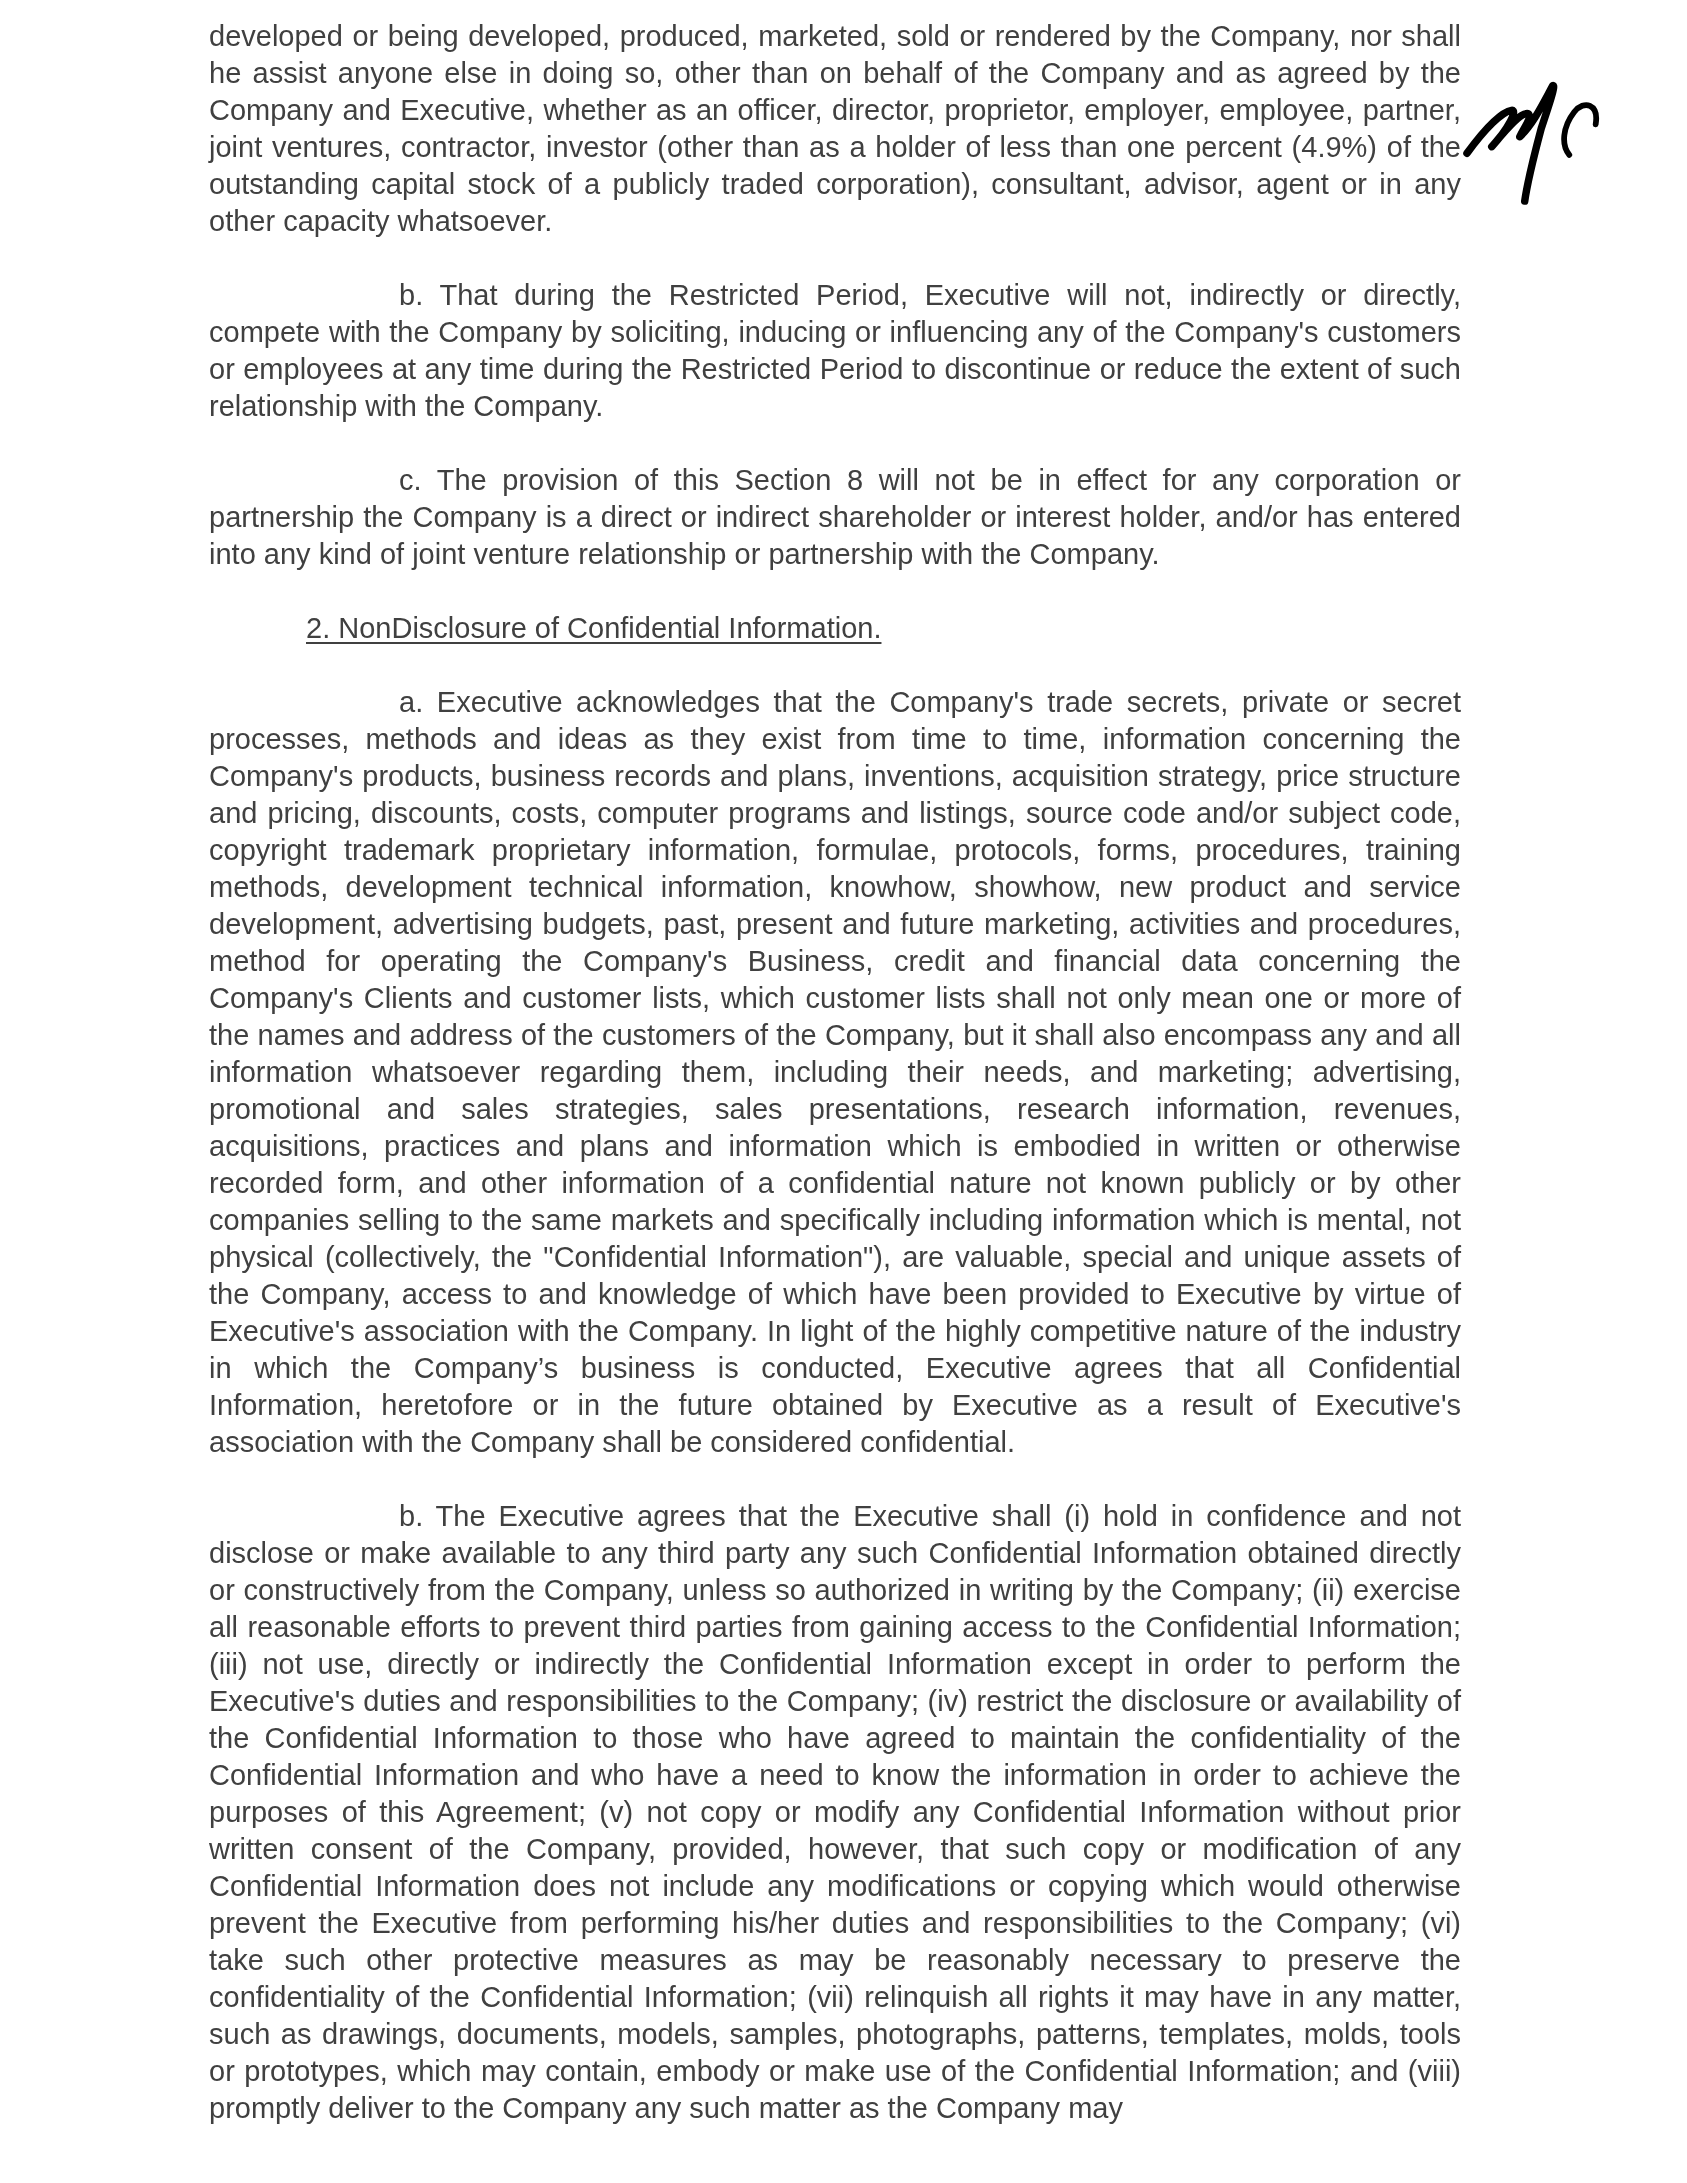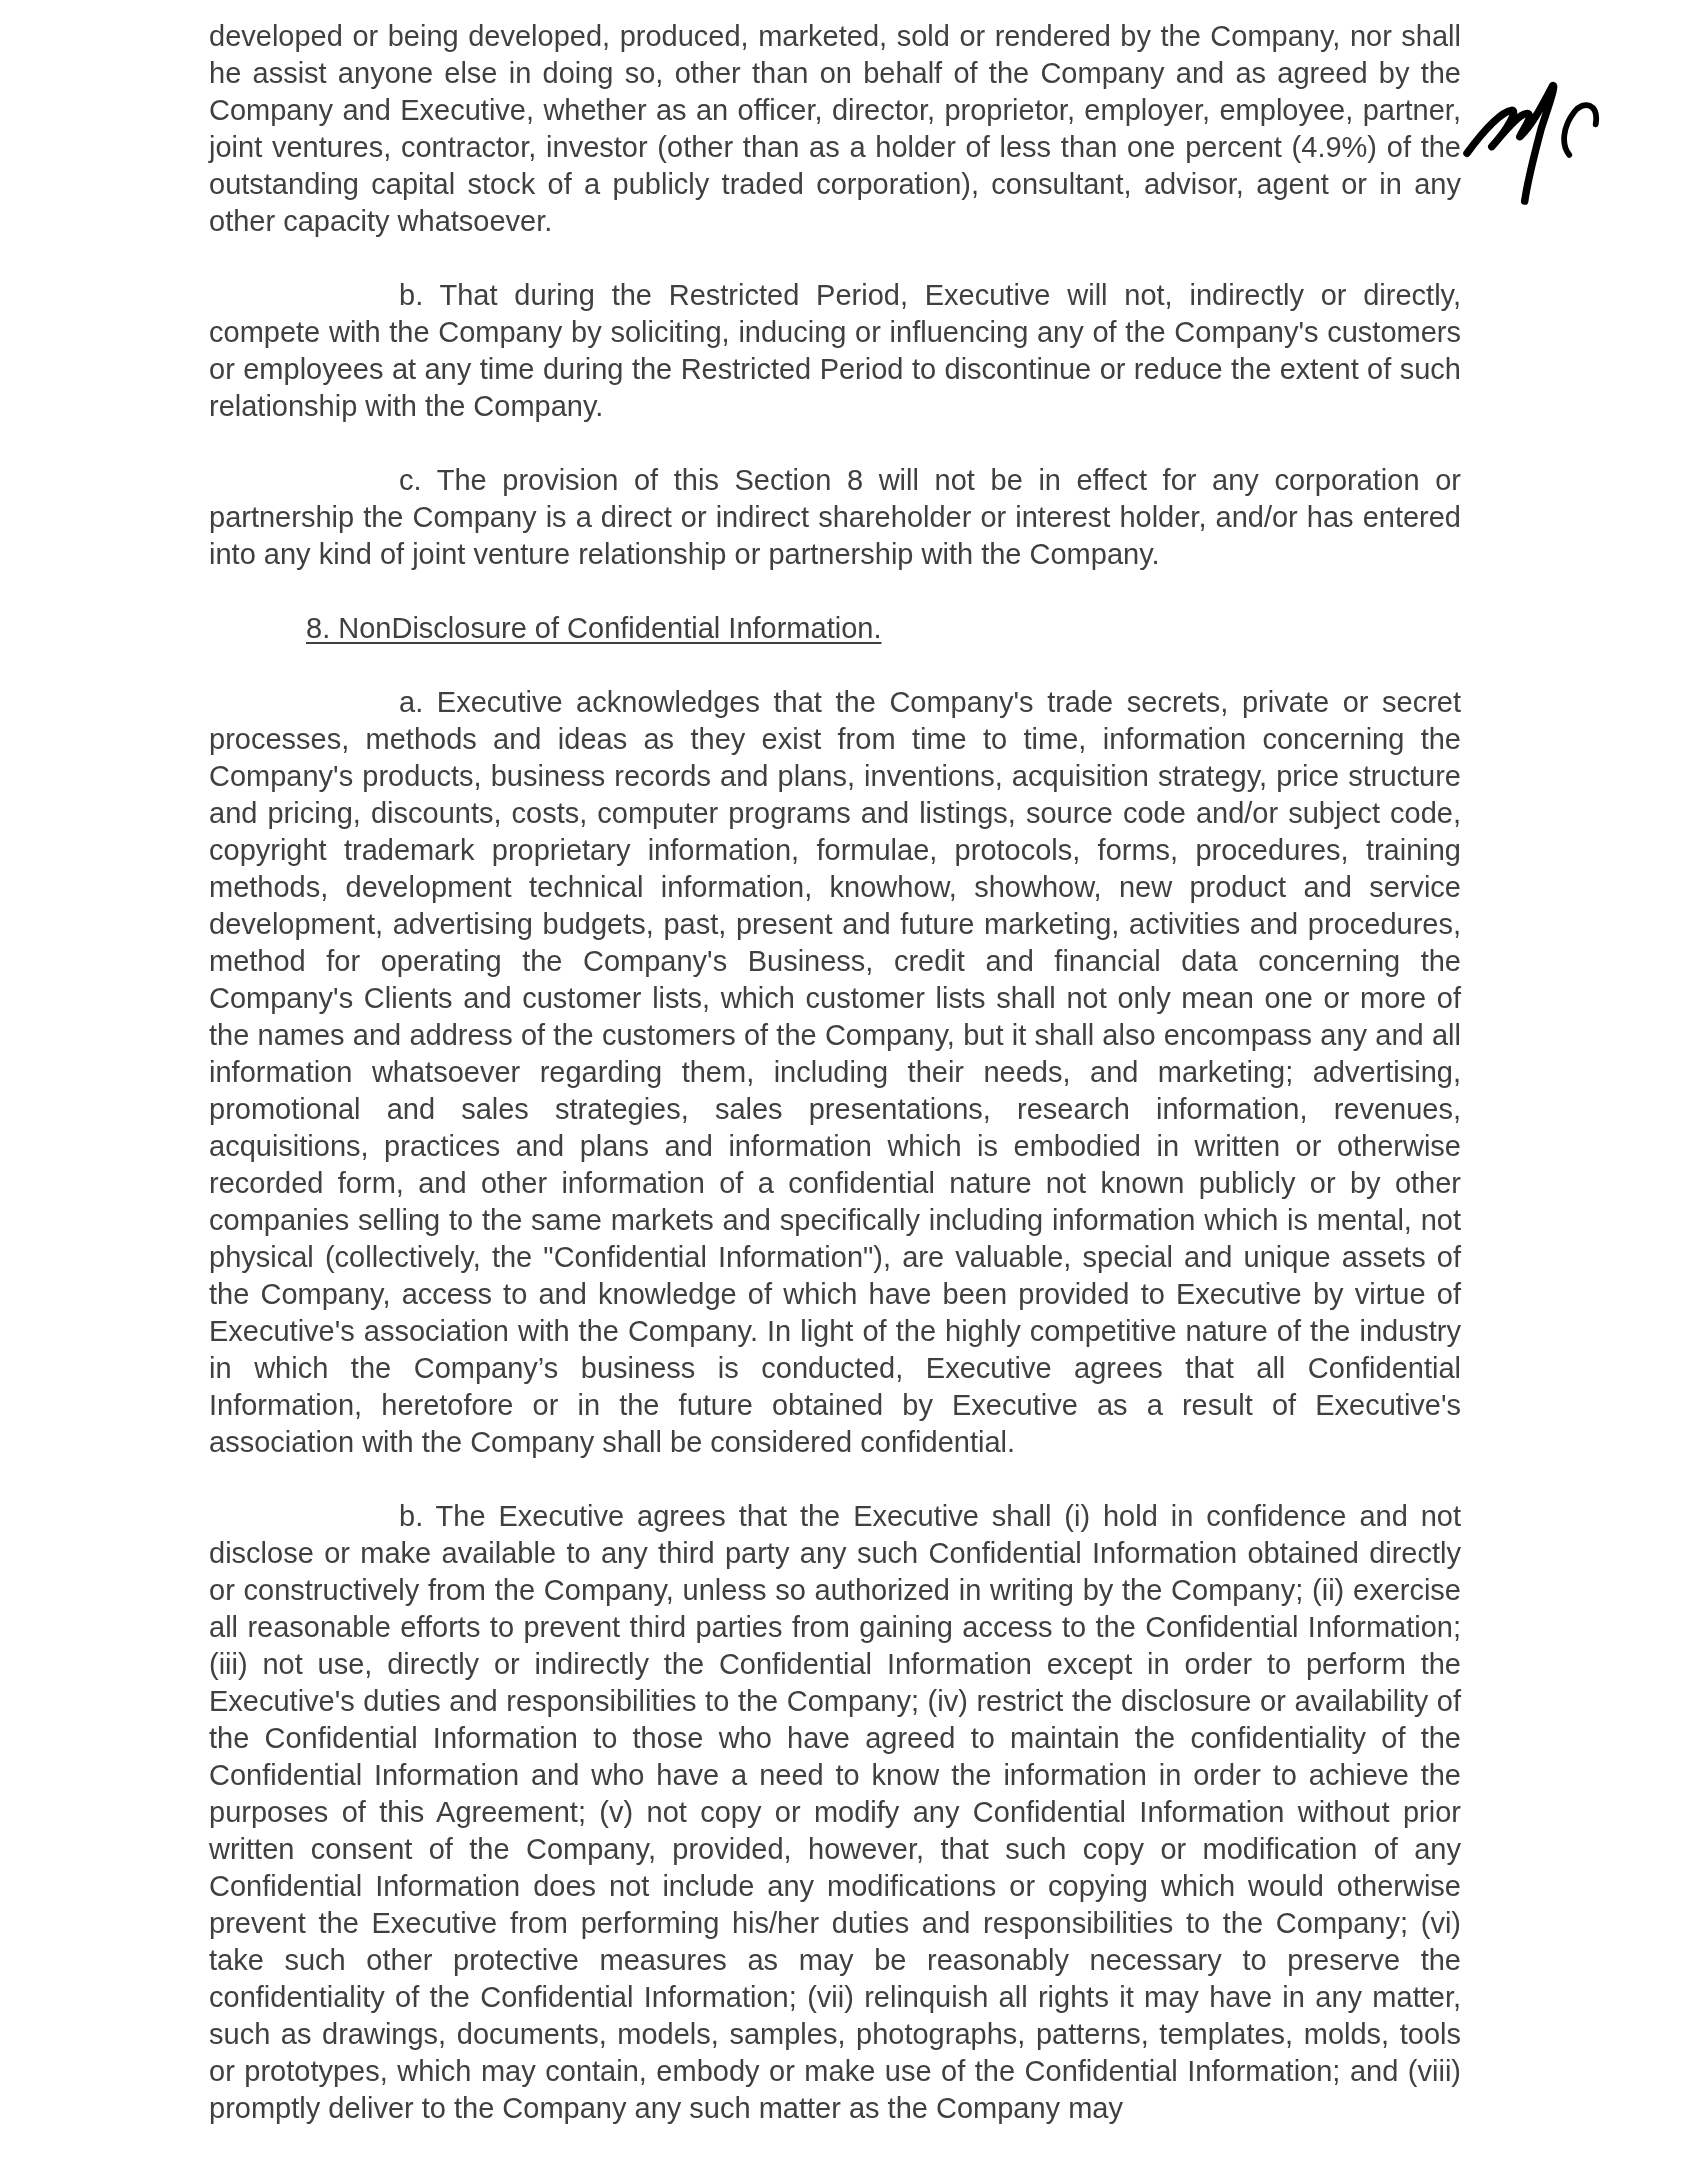--- a/index.html
+++ b/index.html
@@ -17,21 +17,21 @@
     }
     .signature { position: absolute; left: 1460px; top: 79px; width: 141px; height: 132px; }
   </style>
 </head>
 <body>
 
 <div class="page">
   <p class="para">developed or being developed, produced, marketed, sold or rendered by the Company, nor shall he assist anyone else in doing so, other than on behalf of the Company and as agreed by the Company and Executive, whether as an officer, director, proprietor, employer, employee, partner, joint ventures, contractor, investor (other than as a holder of less than one percent (4.9%) of the outstanding capital stock of a publicly traded corporation), consultant, advisor, agent or in any other capacity whatsoever.</p>
   <p class="para indent">b. That during the Restricted Period, Executive will not, indirectly or directly, compete with the Company by soliciting, inducing or influencing any of the Company's customers or employees at any time during the Restricted Period to discontinue or reduce the extent of such relationship with the Company.</p>
   <p class="para indent">c. The provision of this Section 8 will not be in effect for any corporation or partnership the Company is a direct or indirect shareholder or interest holder, and/or has entered into any kind of joint venture relationship or partnership with the Company.</p>
-  <p class="heading">8. NonDisclosure of Confidential Information.</p>
+  <p class="heading">2. NonDisclosure of Confidential Information.</p>
   <p class="para indent">a. Executive acknowledges that the Company's trade secrets, private or secret processes, methods and ideas as they exist from time to time, information concerning the Company's products, business records and plans, inventions, acquisition strategy, price structure and pricing, discounts, costs, computer programs and listings, source code and/or subject code, copyright trademark proprietary information, formulae, protocols, forms, procedures, training methods, development technical information, knowhow, showhow, new product and service development, advertising budgets, past, present and future marketing, activities and procedures, method for operating the Company's Business, credit and financial data concerning the Company's Clients and customer lists, which customer lists shall not only mean one or more of the names and address of the customers of the Company, but it shall also encompass any and all information whatsoever regarding them, including their needs, and marketing; advertising, promotional and sales strategies, sales presentations, research information, revenues, acquisitions, practices and plans and information which is embodied in written or otherwise recorded form, and other information of a confidential nature not known publicly or by other companies selling to the same markets and specifically including information which is mental, not physical (collectively, the "Confidential Information"), are valuable, special and unique assets of the Company, access to and knowledge of which have been provided to Executive by virtue of Executive's association with the Company. In light of the highly competitive nature of the industry in which the Company’s business is conducted, Executive agrees that all Confidential Information, heretofore or in the future obtained by Executive as a result of Executive's association with the Company shall be considered confidential.</p>
   <p class="para indent">b. The Executive agrees that the Executive shall (i) hold in confidence and not disclose or make available to any third party any such Confidential Information obtained directly or constructively from the Company, unless so authorized in writing by the Company; (ii) exercise all reasonable efforts to prevent third parties from gaining access to the Confidential Information; (iii) not use, directly or indirectly the Confidential Information except in order to perform the Executive's duties and responsibilities to the Company; (iv) restrict the disclosure or availability of the Confidential Information to those who have agreed to maintain the confidentiality of the Confidential Information and who have a need to know the information in order to achieve the purposes of this Agreement; (v) not copy or modify any Confidential Information without prior written consent of the Company, provided, however, that such copy or modification of any Confidential Information does not include any modifications or copying which would otherwise prevent the Executive from performing his/her duties and responsibilities to the Company; (vi) take such other protective measures as may be reasonably necessary to preserve the confidentiality of the Confidential Information; (vii) relinquish all rights it may have in any matter, such as drawings, documents, models, samples, photographs, patterns, templates, molds, tools or prototypes, which may contain, embody or make use of the Confidential Information; and (viii) promptly deliver to the Company any such matter as the Company may</p>
 </div>
 
 <svg class="signature" viewBox="0 0 170 160" xmlns="http://www.w3.org/2000/svg">
   <path d="M8 90 C 30 60, 50 40, 62 38 C 70 37, 58 60, 38 82 C 55 62, 72 40, 82 42 C 88 46, 76 60, 72 70 C 88 55, 100 30, 112 8 C 116 6, 108 30, 98 60 C 90 90, 82 120, 78 148" fill="none" stroke="#000" stroke-width="9" stroke-linecap="round" stroke-linejoin="round"></path>
   <path d="M164 55 C 168 30, 150 25, 138 40 C 124 58, 122 80, 132 92" fill="none" stroke="#000" stroke-width="7" stroke-linecap="round"></path>
 </svg>
 
 

